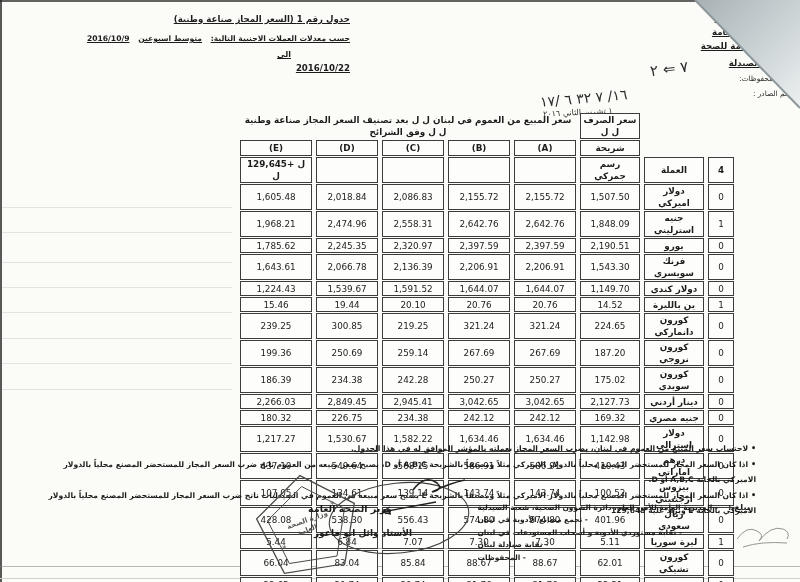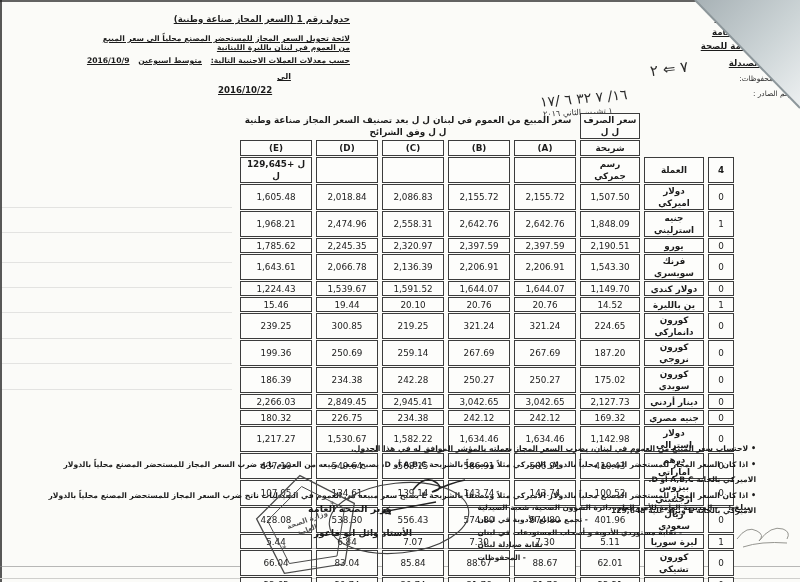--- a/index.html
+++ b/index.html
@@ -25,21 +25,21 @@
   .hw1{top:60px;right:112px;transform:rotate(-7deg)}
   .hw2{top:90px;left:540px;transform:rotate(-5deg);font-size:14px}
   .hw3{top:108px;left:543px;transform:rotate(-3deg);font-size:8px}
   
   .titleblock{position:absolute;top:14px;left:102px;width:248px;direction:rtl;text-align:right}
   .t1{font-size:8.6px;font-weight:bold;margin-bottom:10px}
   .t2{font-size:7.6px;font-weight:bold;margin-bottom:4px}
   .t3{font-size:7.6px;font-weight:bold;white-space:nowrap}
   .t3 span{margin-left:6px}
   .to-line{margin-top:7px;margin-left:0;width:132px;text-align:center;font-size:8px;font-weight:bold}
-  .dt-line{margin-top:4px;width:132px;text-align:left;font-size:8.6px;font-weight:bold}
+  .dt-line{margin-top:4px;width:132px;text-align:right;font-size:8.6px;font-weight:bold}
   
   table.rates{position:absolute;top:112px;right:62px;border-collapse:separate;border-spacing:4px 1px;direction:rtl}
   table.rates td{border:1px solid #3c3c3c;text-align:center;padding:0 2px;height:13px;line-height:12px;font-size:8.8px;background:#fdfdfb}
   table.rates td.nob{border:none;background:transparent}
   .span-title{font-size:8.2px;font-weight:bold}
   .hcell{font-weight:bold;font-size:8.4px}
   .c-num{direction:ltr}
   .c-cur{font-size:8px;font-weight:bold;text-align:right;padding-right:3px}
   .c-flag{font-size:8.8px}
   
@@ -99,21 +99,20 @@
     <div class="reg">رقم المحفوظات:</div>
     <div class="reg">رقم الصادر :</div>
   </div>
 
   <div class="hw hw1">٧ ⇐ ٢</div>
   <div class="hw hw2">١٦/ ٧ ٣٢ ٦ /١٧</div>
   <div class="hw hw3">١ تشرين الثاني ٢٠١٦</div>
 
   <div class="titleblock">
     <div class="t1 u">جدول رقم 1 (السعر المجاز صناعة وطنية)</div>
-    <div class="t2 u">لائحة تحويل السعر المجاز للمستحضر المصنع محلياً الى سعر المبيع من العموم في لبنان بالليرة اللبنانية</div>
     <div class="t3">
       <span class="u">حسب معدلات العملات الاجنبية التالية:</span>
       <span class="u">متوسط اسبوعين</span>
       <span class="u ltr">2016/10/9</span>
     </div>
     <div class="to-line u">الى</div>
     <div class="dt-line u ltr">2016/10/22</div>
   </div>
 
   <table class="rates">

